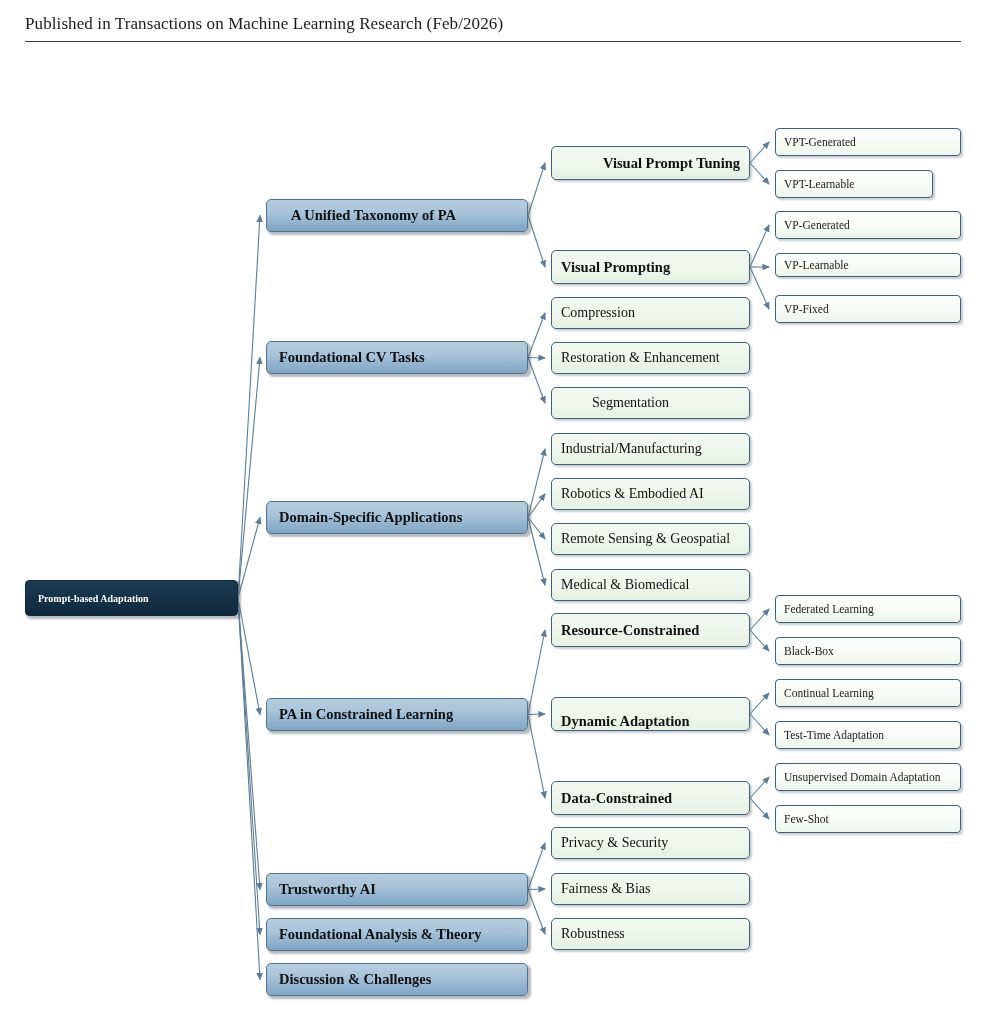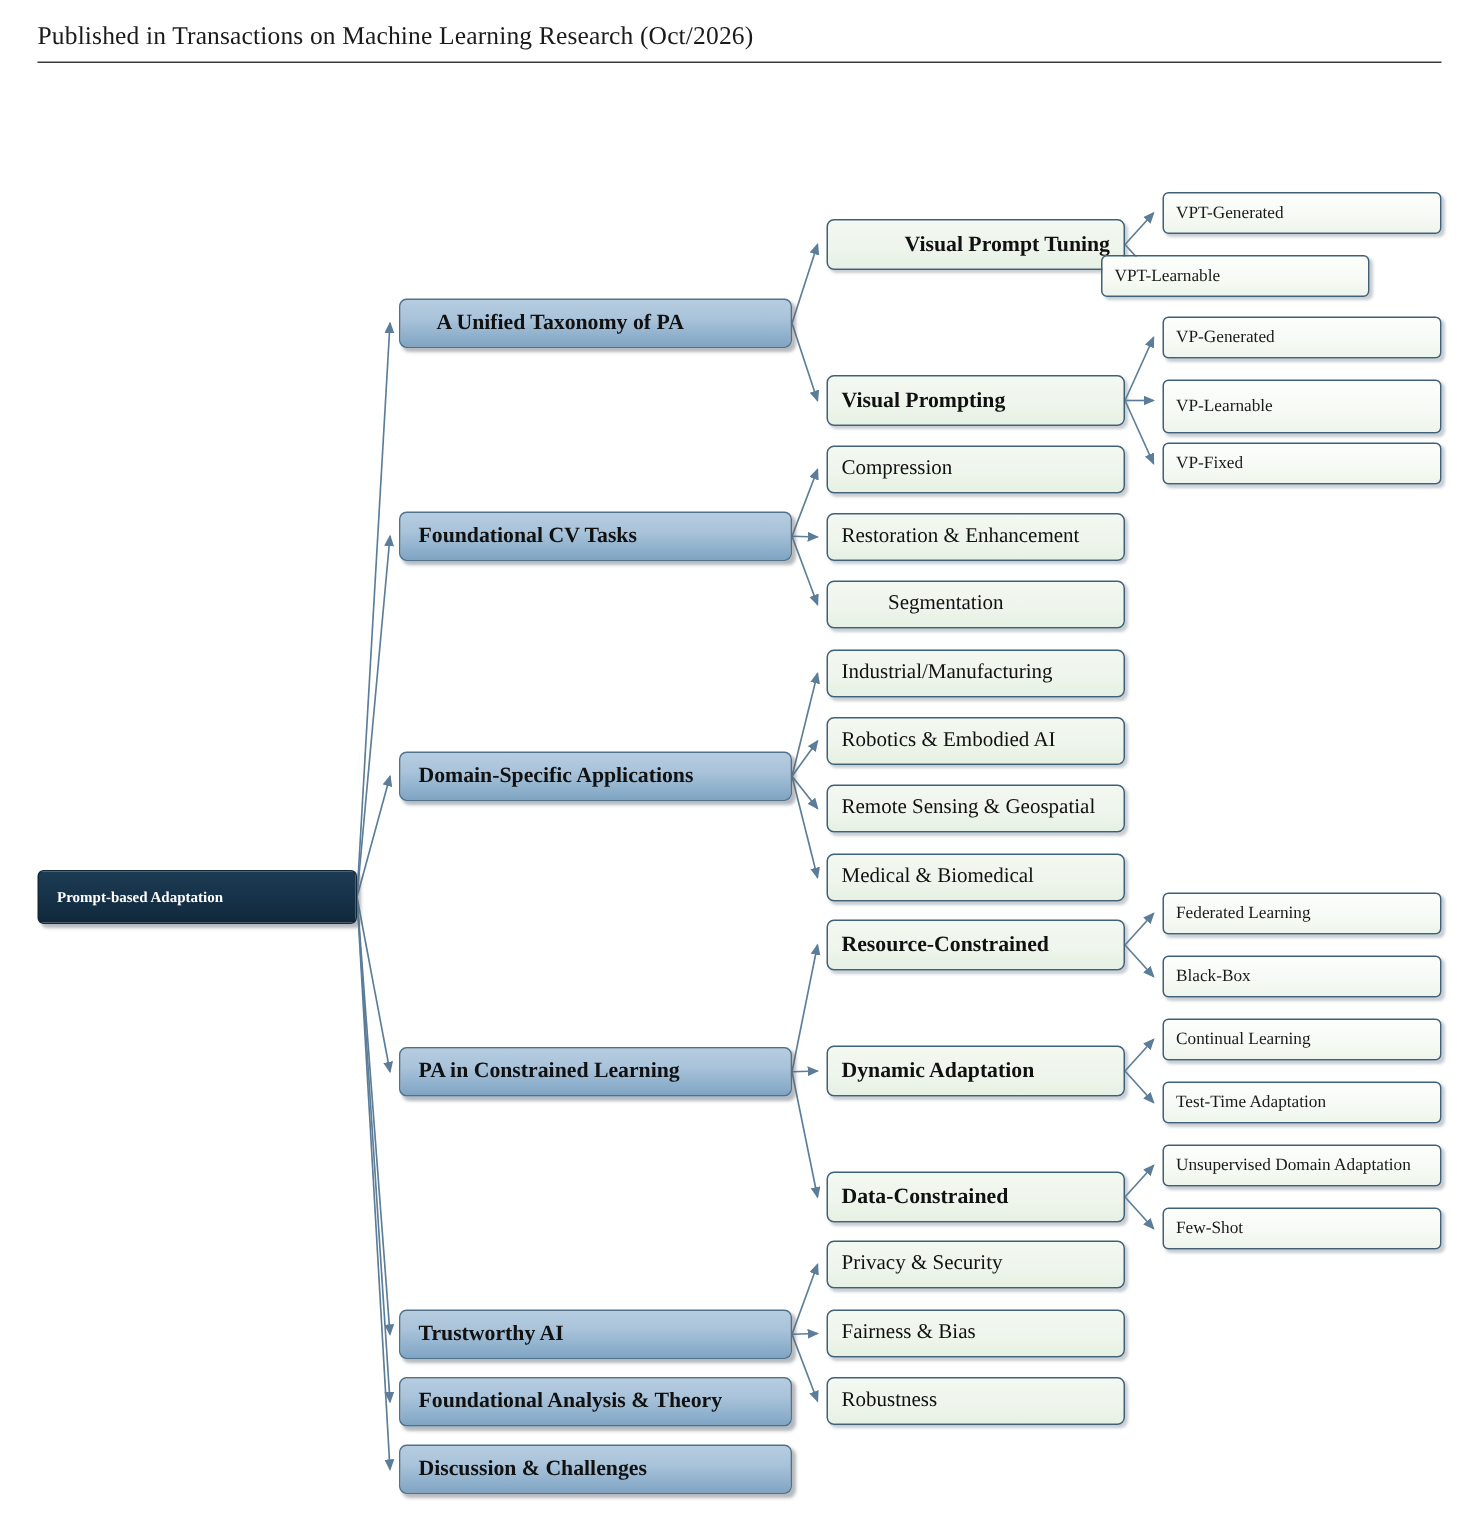--- a/index.html
+++ b/index.html
@@ -107,21 +107,21 @@
     font-size: 11.5px;
     padding: 0 8px;
     border-radius: 4px;
     box-shadow: 2px 2px 2px rgba(120,130,140,0.40);
   }
 </style>
 </head>
 <body>
 
 <div id="header">
-  <div id="header-title">Published in Transactions on Machine Learning Research (Oct/2026)</div>
+  <div id="header-title">Published in Transactions on Machine Learning Research (Feb/2026)</div>
   <div id="header-rule"></div>
 </div>
 
 <div id="diagram">
   <svg id="edges" viewBox="0 0 987 1015">
     <defs>
       <marker id="arrow" markerWidth="7" markerHeight="7" refX="6" refY="3" orient="auto">
         <path d="M0,0 L7,3 L0,6 z" fill="#5b7d99"></path>
       </marker>
     </defs>
@@ -209,45 +209,45 @@
       </div>
       <div class="node lvl2" style="left: 551px; top: 523px; width: 199px; height: 32px;">
         <span>Remote Sensing &amp; Geospatial</span>
       </div>
       <div class="node lvl2" style="left: 551px; top: 569px; width: 199px; height: 32px;">
         <span>Medical &amp; Biomedical</span>
       </div>
       <div class="node lvl2 bold" style="left: 551px; top: 613px; width: 199px; height: 34px;">
         <span>Resource-Constrained</span>
       </div>
-      <div class="node lvl2 bold" style="left: 551px; top: 697px; width: 199px; height: 34px;">
+      <div class="node lvl2 bold" style="left: 551px; top: 697px; width: 199px; height: 34px; align-items: flex-end;">
         <span>Dynamic Adaptation</span>
       </div>
       <div class="node lvl2 bold" style="left: 551px; top: 781px; width: 199px; height: 34px;">
         <span>Data-Constrained</span>
       </div>
       <div class="node lvl2" style="left: 551px; top: 827px; width: 199px; height: 32px;">
         <span>Privacy &amp; Security</span>
       </div>
       <div class="node lvl2" style="left: 551px; top: 873px; width: 199px; height: 32px;">
         <span>Fairness &amp; Bias</span>
       </div>
       <div class="node lvl2" style="left: 551px; top: 918px; width: 199px; height: 32px;">
         <span>Robustness</span>
       </div>
       <div class="node lvl3" style="left: 775px; top: 128px; width: 186px; height: 28px;">
         <span>VPT-Generated</span>
       </div>
-      <div class="node lvl3" style="left: 734px; top: 170px; width: 179px; height: 28px;">
+      <div class="node lvl3" style="left: 775px; top: 170px; width: 158px; height: 28px;">
         <span>VPT-Learnable</span>
       </div>
       <div class="node lvl3" style="left: 775px; top: 211px; width: 186px; height: 28px;">
         <span>VP-Generated</span>
       </div>
-      <div class="node lvl3" style="left: 775px; top: 253px; width: 186px; height: 36px;">
+      <div class="node lvl3" style="left: 775px; top: 253px; width: 186px; height: 24px;">
         <span>VP-Learnable</span>
       </div>
       <div class="node lvl3" style="left: 775px; top: 295px; width: 186px; height: 28px;">
         <span>VP-Fixed</span>
       </div>
       <div class="node lvl3" style="left: 775px; top: 595px; width: 186px; height: 28px;">
         <span>Federated Learning</span>
       </div>
       <div class="node lvl3" style="left: 775px; top: 637px; width: 186px; height: 28px;">
         <span>Black-Box</span>

